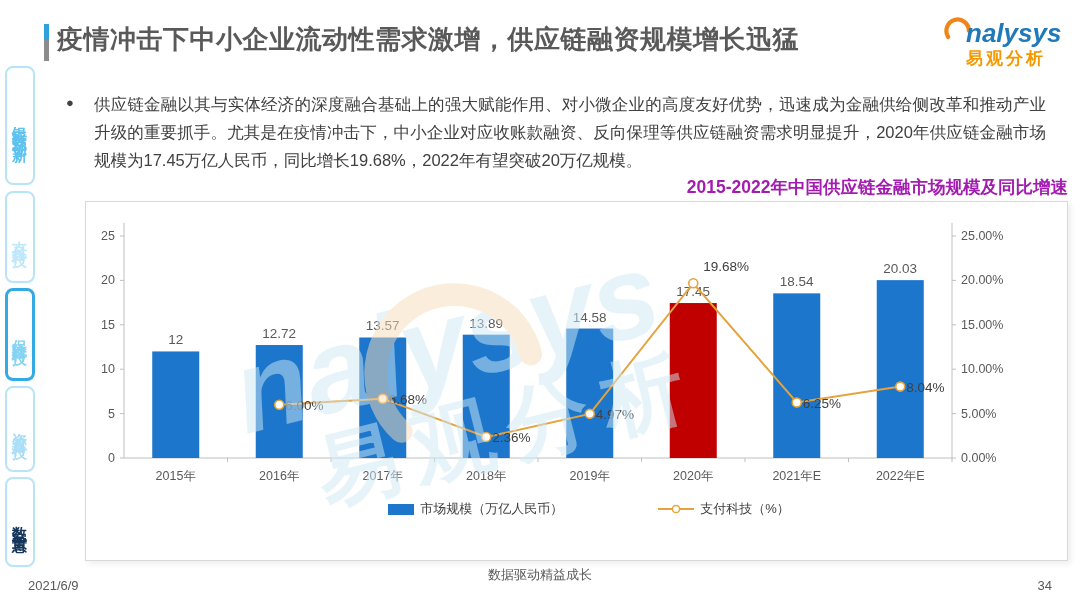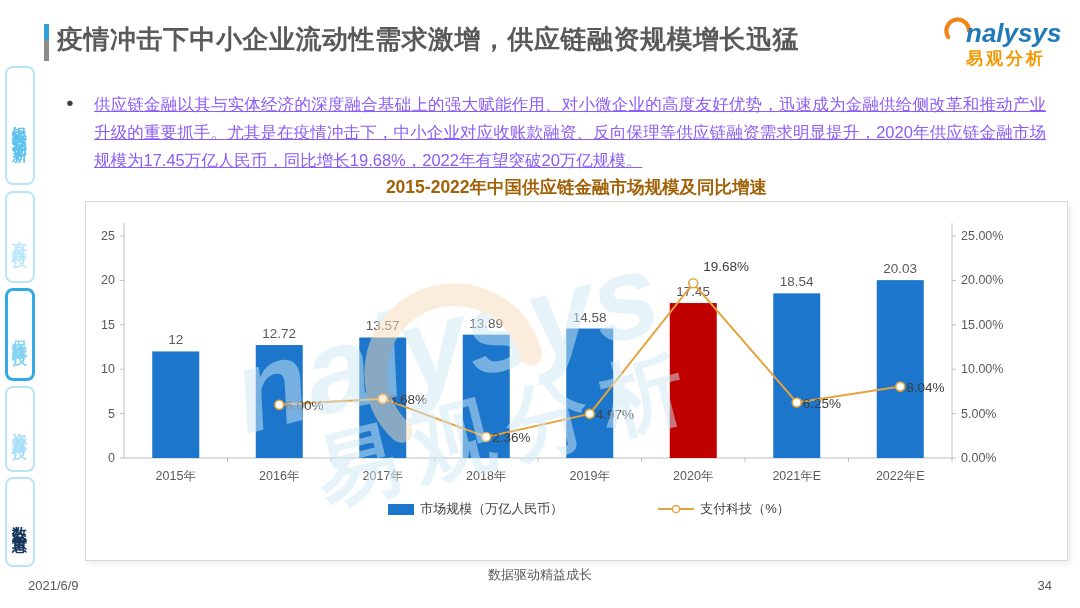--- a/index.html
+++ b/index.html
@@ -22,24 +22,24 @@
   .tab span{writing-mode:vertical-rl;text-orientation:upright;font-size:15px;font-weight:bold;
     letter-spacing:4px;line-height:1;}
   .tab1{top:66px;height:119px;}  .tab1 span{color:#5ec2ef;}
   .tab2{top:191px;height:92px;}  .tab2 span{color:#bfe7fa;}
   .tab3{top:288px;height:93px;border:3px solid #33aae3;} .tab3 span{color:#84d3f3;}
   .tab4{top:386px;height:86px;}  .tab4 span{color:#aadef7;}
   .tab5{top:477px;height:90px;}  .tab5 span{color:#16365c;}
   
   .bullet-row{position:absolute;left:66px;top:90px;width:980px;display:flex;}
   .bullet-dot{font-size:13px;color:#404040;margin-top:5px;flex:0 0 28px;}
-  .bullet-text{font-size:16.5px;color:#8b5cf6;line-height:28px;text-align:justify;text-decoration:underline;}
-  
-  .chart-title{position:absolute;left:85px;top:175px;width:983px;text-align:center;
-    font-size:17.5px;font-weight:bold;color:#a16207;}
+  .bullet-text{font-size:16.5px;color:#404040;line-height:28px;text-align:justify;}
+  
+  .chart-title{position:absolute;left:85px;top:175px;width:983px;text-align:right;
+    font-size:17.5px;font-weight:bold;color:#a21caf;}
   .chart-box{position:absolute;left:85px;top:201px;width:983px;height:360px;background:#fff;
     border:1px solid #d9d9d9;box-shadow:3px 3px 6px rgba(0,0,0,.07);box-sizing:border-box;}
   .chart-svg{position:absolute;left:0;top:6px;z-index:2;}
   .ax{font-size:12.5px;fill:#595959;}
   .bl{font-size:13.5px;fill:#595959;}
   .ll{font-size:13.5px;fill:#404040;}
   .legend{position:absolute;left:0;top:298px;width:100%;display:flex;justify-content:center;
     gap:70px;align-items:center;z-index:4;}
   .leg-item{display:flex;align-items:center;gap:6px;font-size:13px;color:#404040;margin-left:25px;}
   .leg-swatch{width:26px;height:11px;background:#1b76cc;display:inline-block;}

